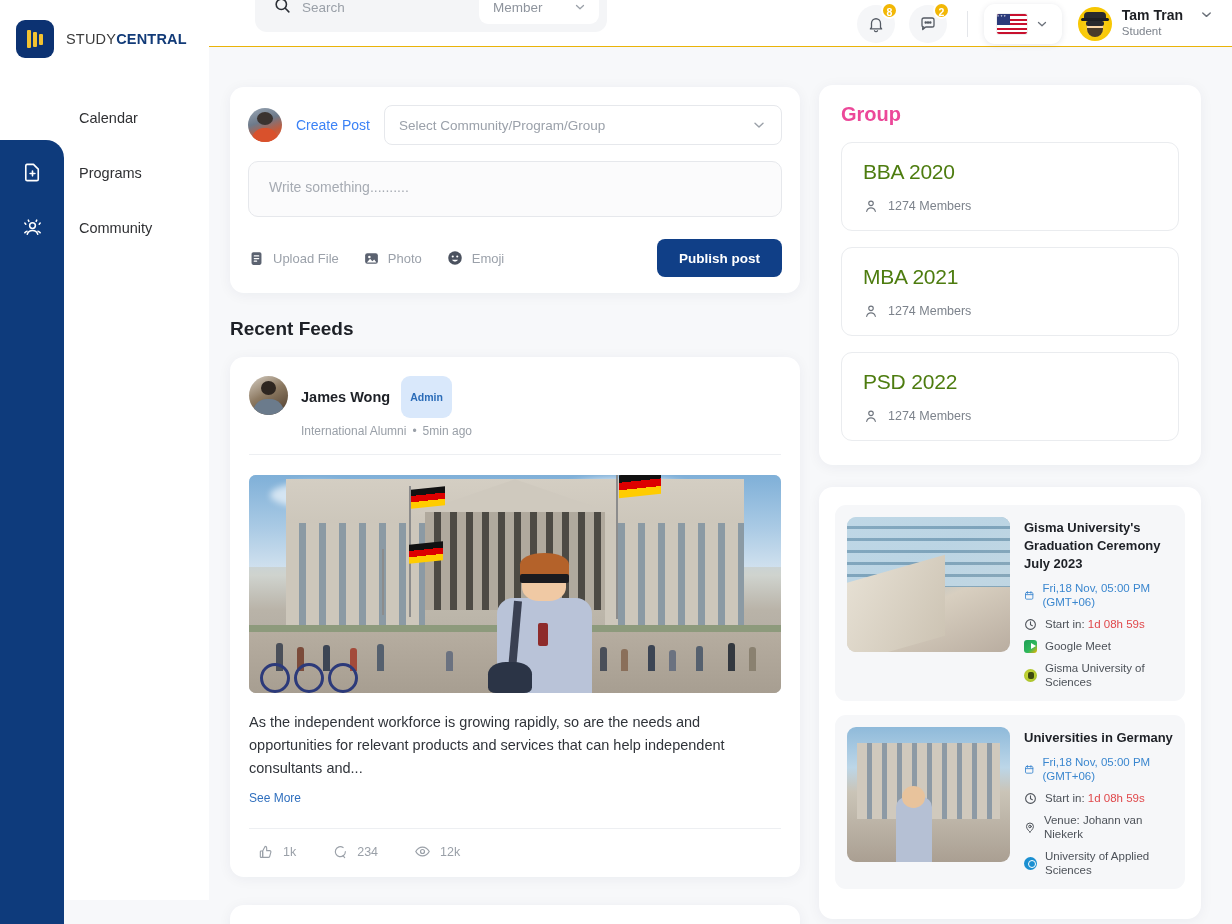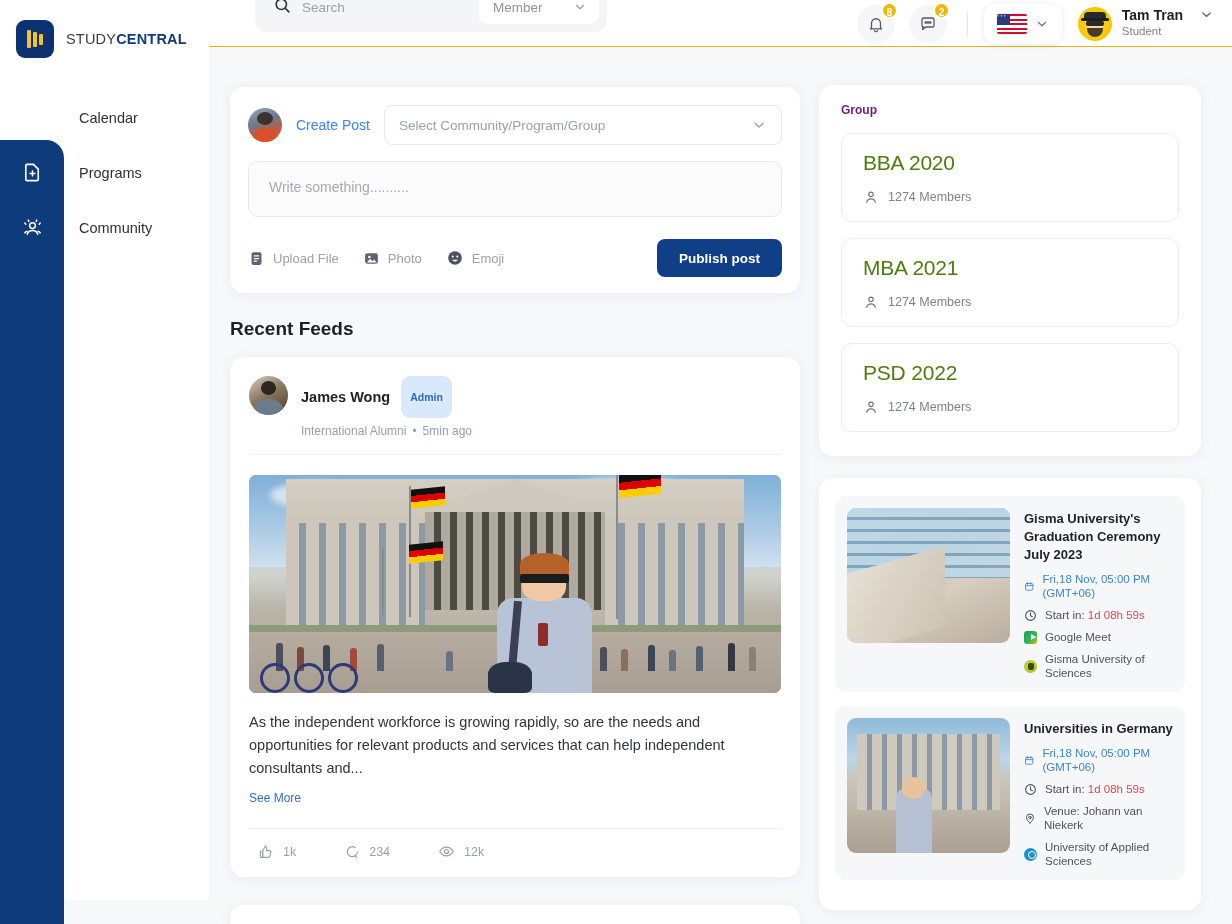--- a/index.html
+++ b/index.html
@@ -229,27 +229,27 @@
   .pi-person .bag { position:absolute; left:-6%; bottom:0; width:44%; height:22%; background:#2b3446; border-radius:40% 40% 18% 18%; }
   .pi-person .emblem { position:absolute; left:44%; top:50%; width:10%; height:16%; background:#8e2b2b; border-radius:2px; }
   .pi-crowd { position:absolute; left:0; right:0; bottom:10%; height:17%; }
   .pi-fig { position:absolute; bottom:0; width:7px; border-radius:3px 3px 0 0; }
   .pi-bike { position:absolute; left:2%; bottom:0; width:22%; height:17%; }
   .pi-bike .w { position:absolute; bottom:0; width:30px; height:30px; border:3px solid #2c3a7a; border-radius:50%; }
 
   .post-text { font-size: 14.5px; color: #30343a; line-height: 23px; margin: 18px 0 0 0; }
   .see-more { font-size: 12px; color: #2f6fbe; margin-top: 11px; cursor: pointer; display:inline-block; }
   .post-stats-sep { height: 1px; background: #edeff2; margin-top: 22px; }
-  .post-stats { display: flex; align-items: center; gap: 48px; padding: 14px 0 17px 9px; }
+  .post-stats { display: flex; align-items: center; gap: 36px; padding: 14px 0 17px 9px; }
   .stat { display: flex; align-items: center; gap: 9px; cursor: pointer; }
   .stat span { font-size: 12.5px; color: #9aa0a8; }
 
   
   .panel { padding: 18px 22px 24px 22px; }
-  .panel-title { font-size: 12px; font-weight: 700; color: #701a75; margin-bottom: 16px; }
+  .panel-title { font-size: 20px; font-weight: 700; color: #ec4899; margin-bottom: 16px; }
   .group-card {
     border: 1px solid #eaecef; border-radius: 11px; padding: 17px 21px 16px 21px;
     margin-bottom: 16px;
   }
   .group-card:last-child { margin-bottom: 0; }
   .group-name { font-size: 21px; font-weight: 400; color: #4d7c0f; letter-spacing: -.2px; }
   .group-members { display: flex; align-items: center; gap: 9px; margin-top: 14px; }
   .group-members span { font-size: 12.5px; color: #7d838c; }
 
   .events { margin-top: 22px; padding: 18px 16px 16px 16px; }

